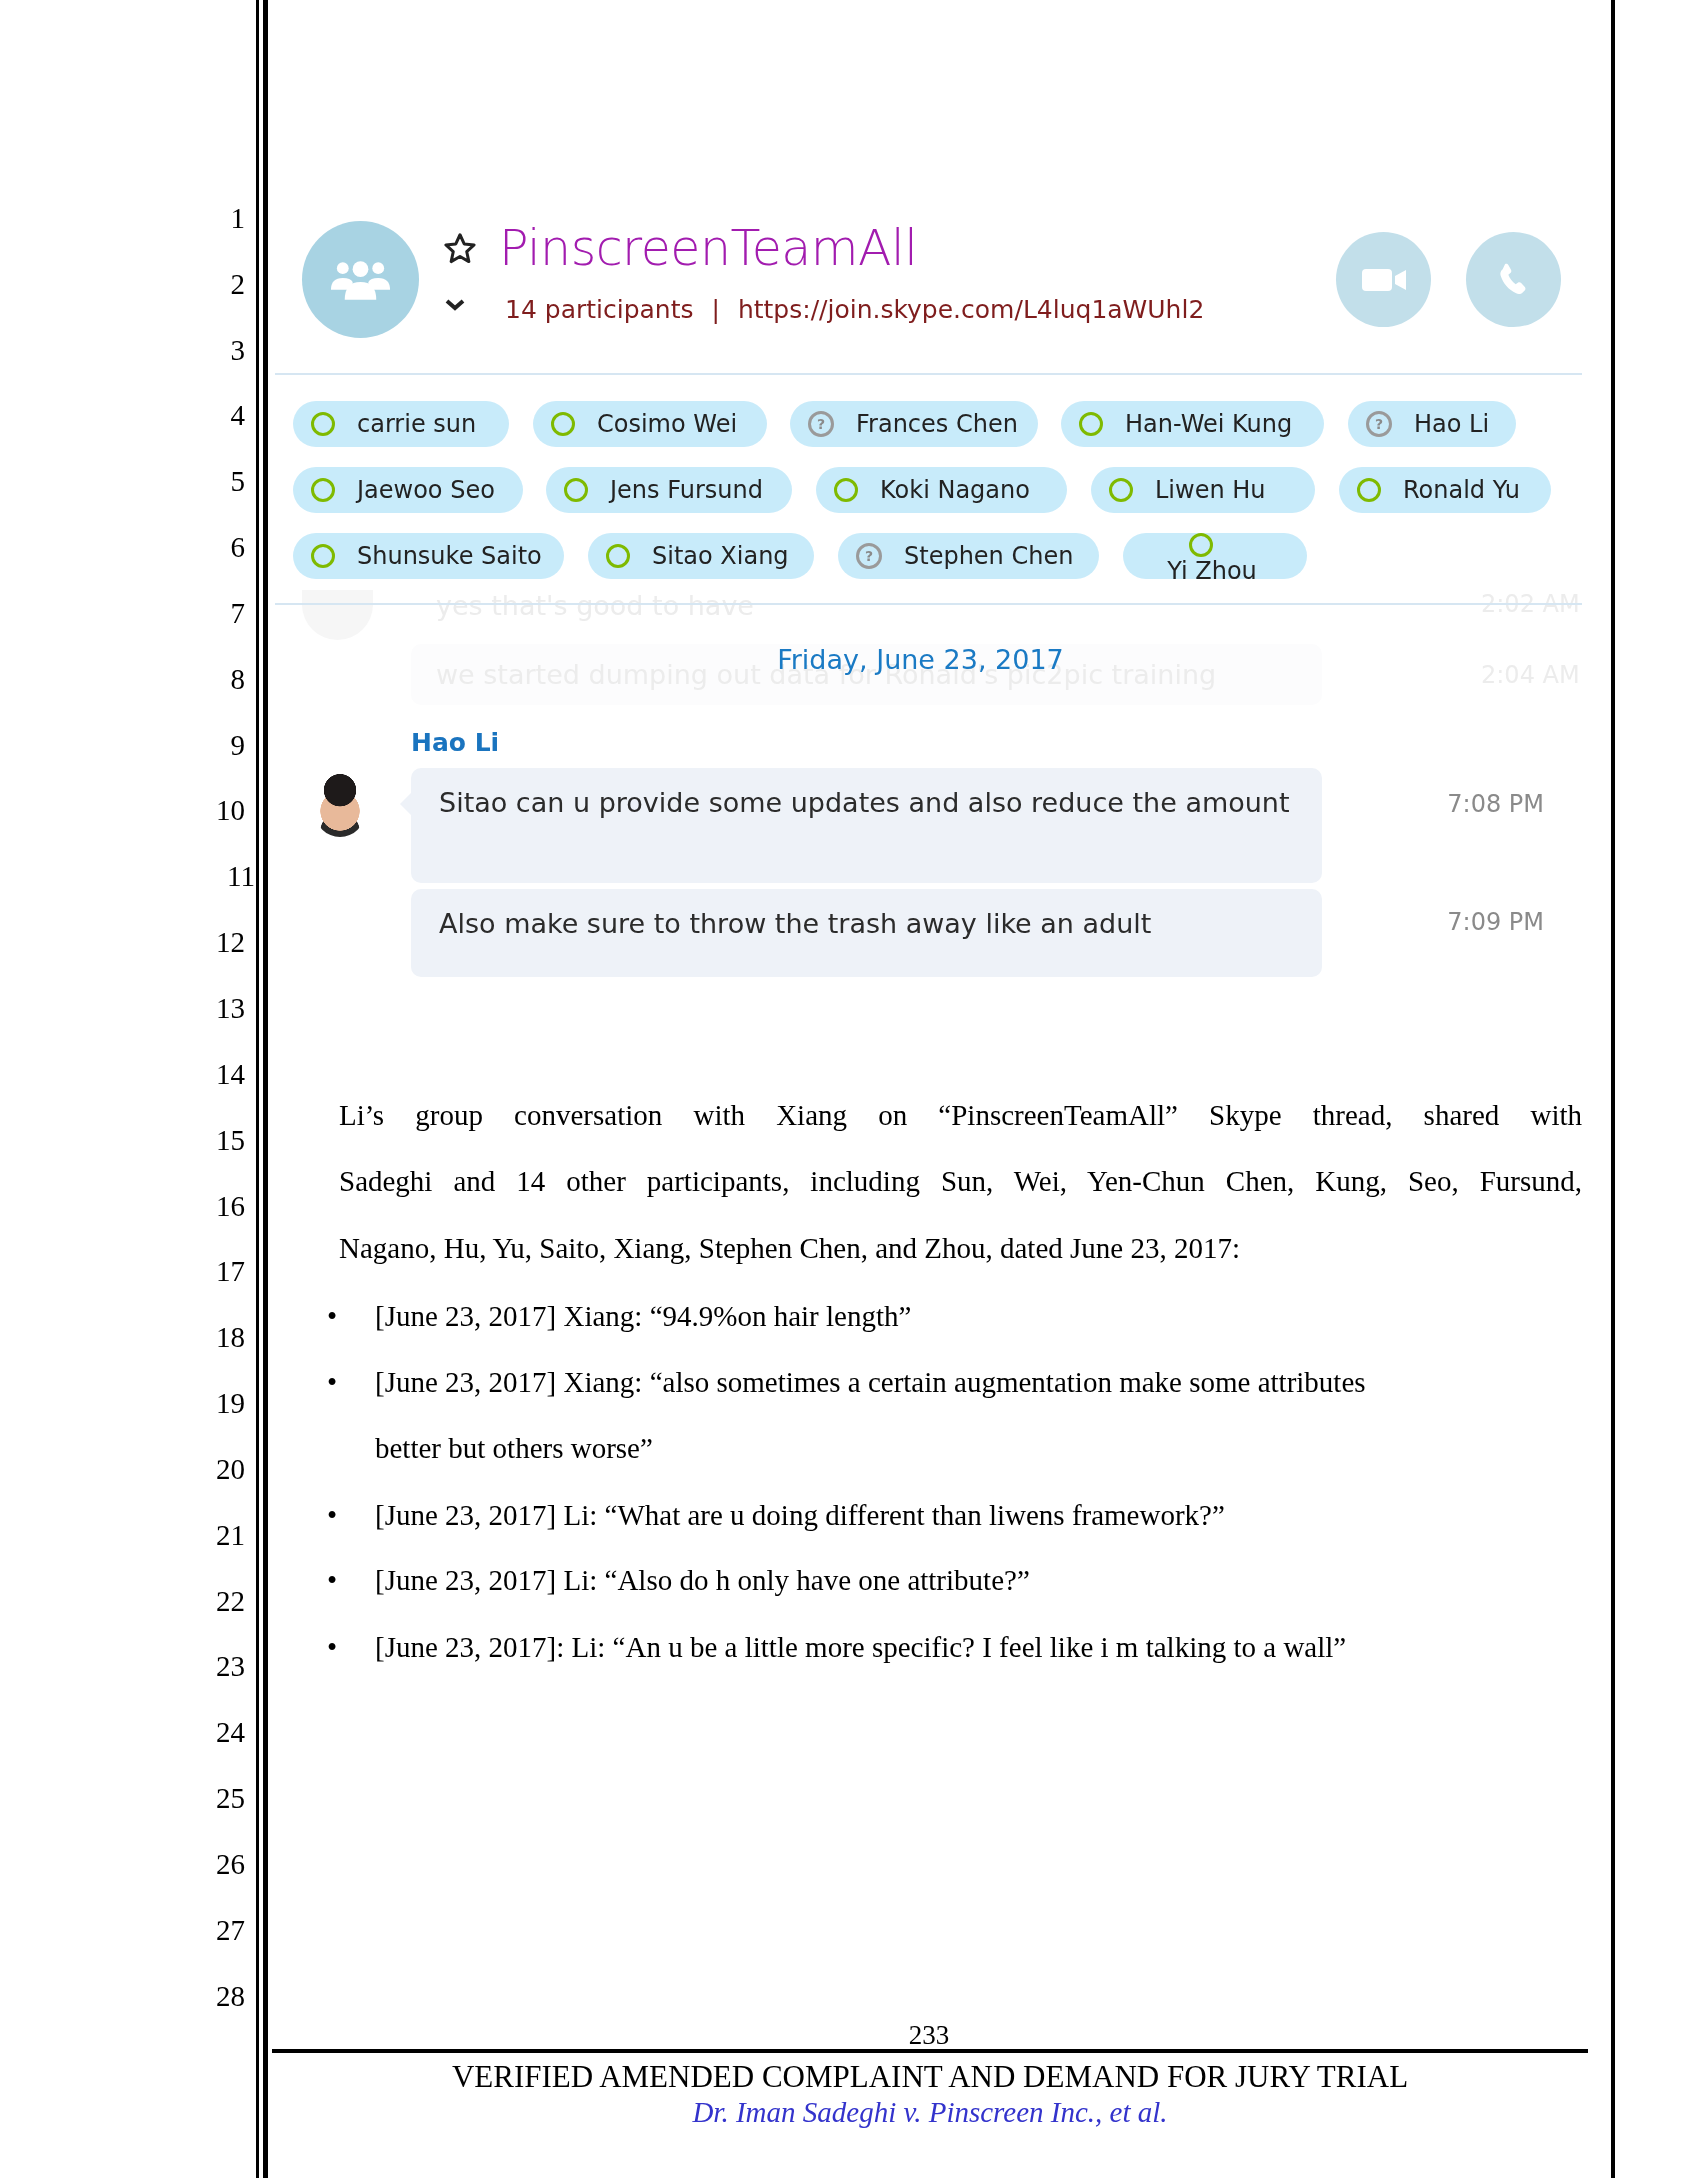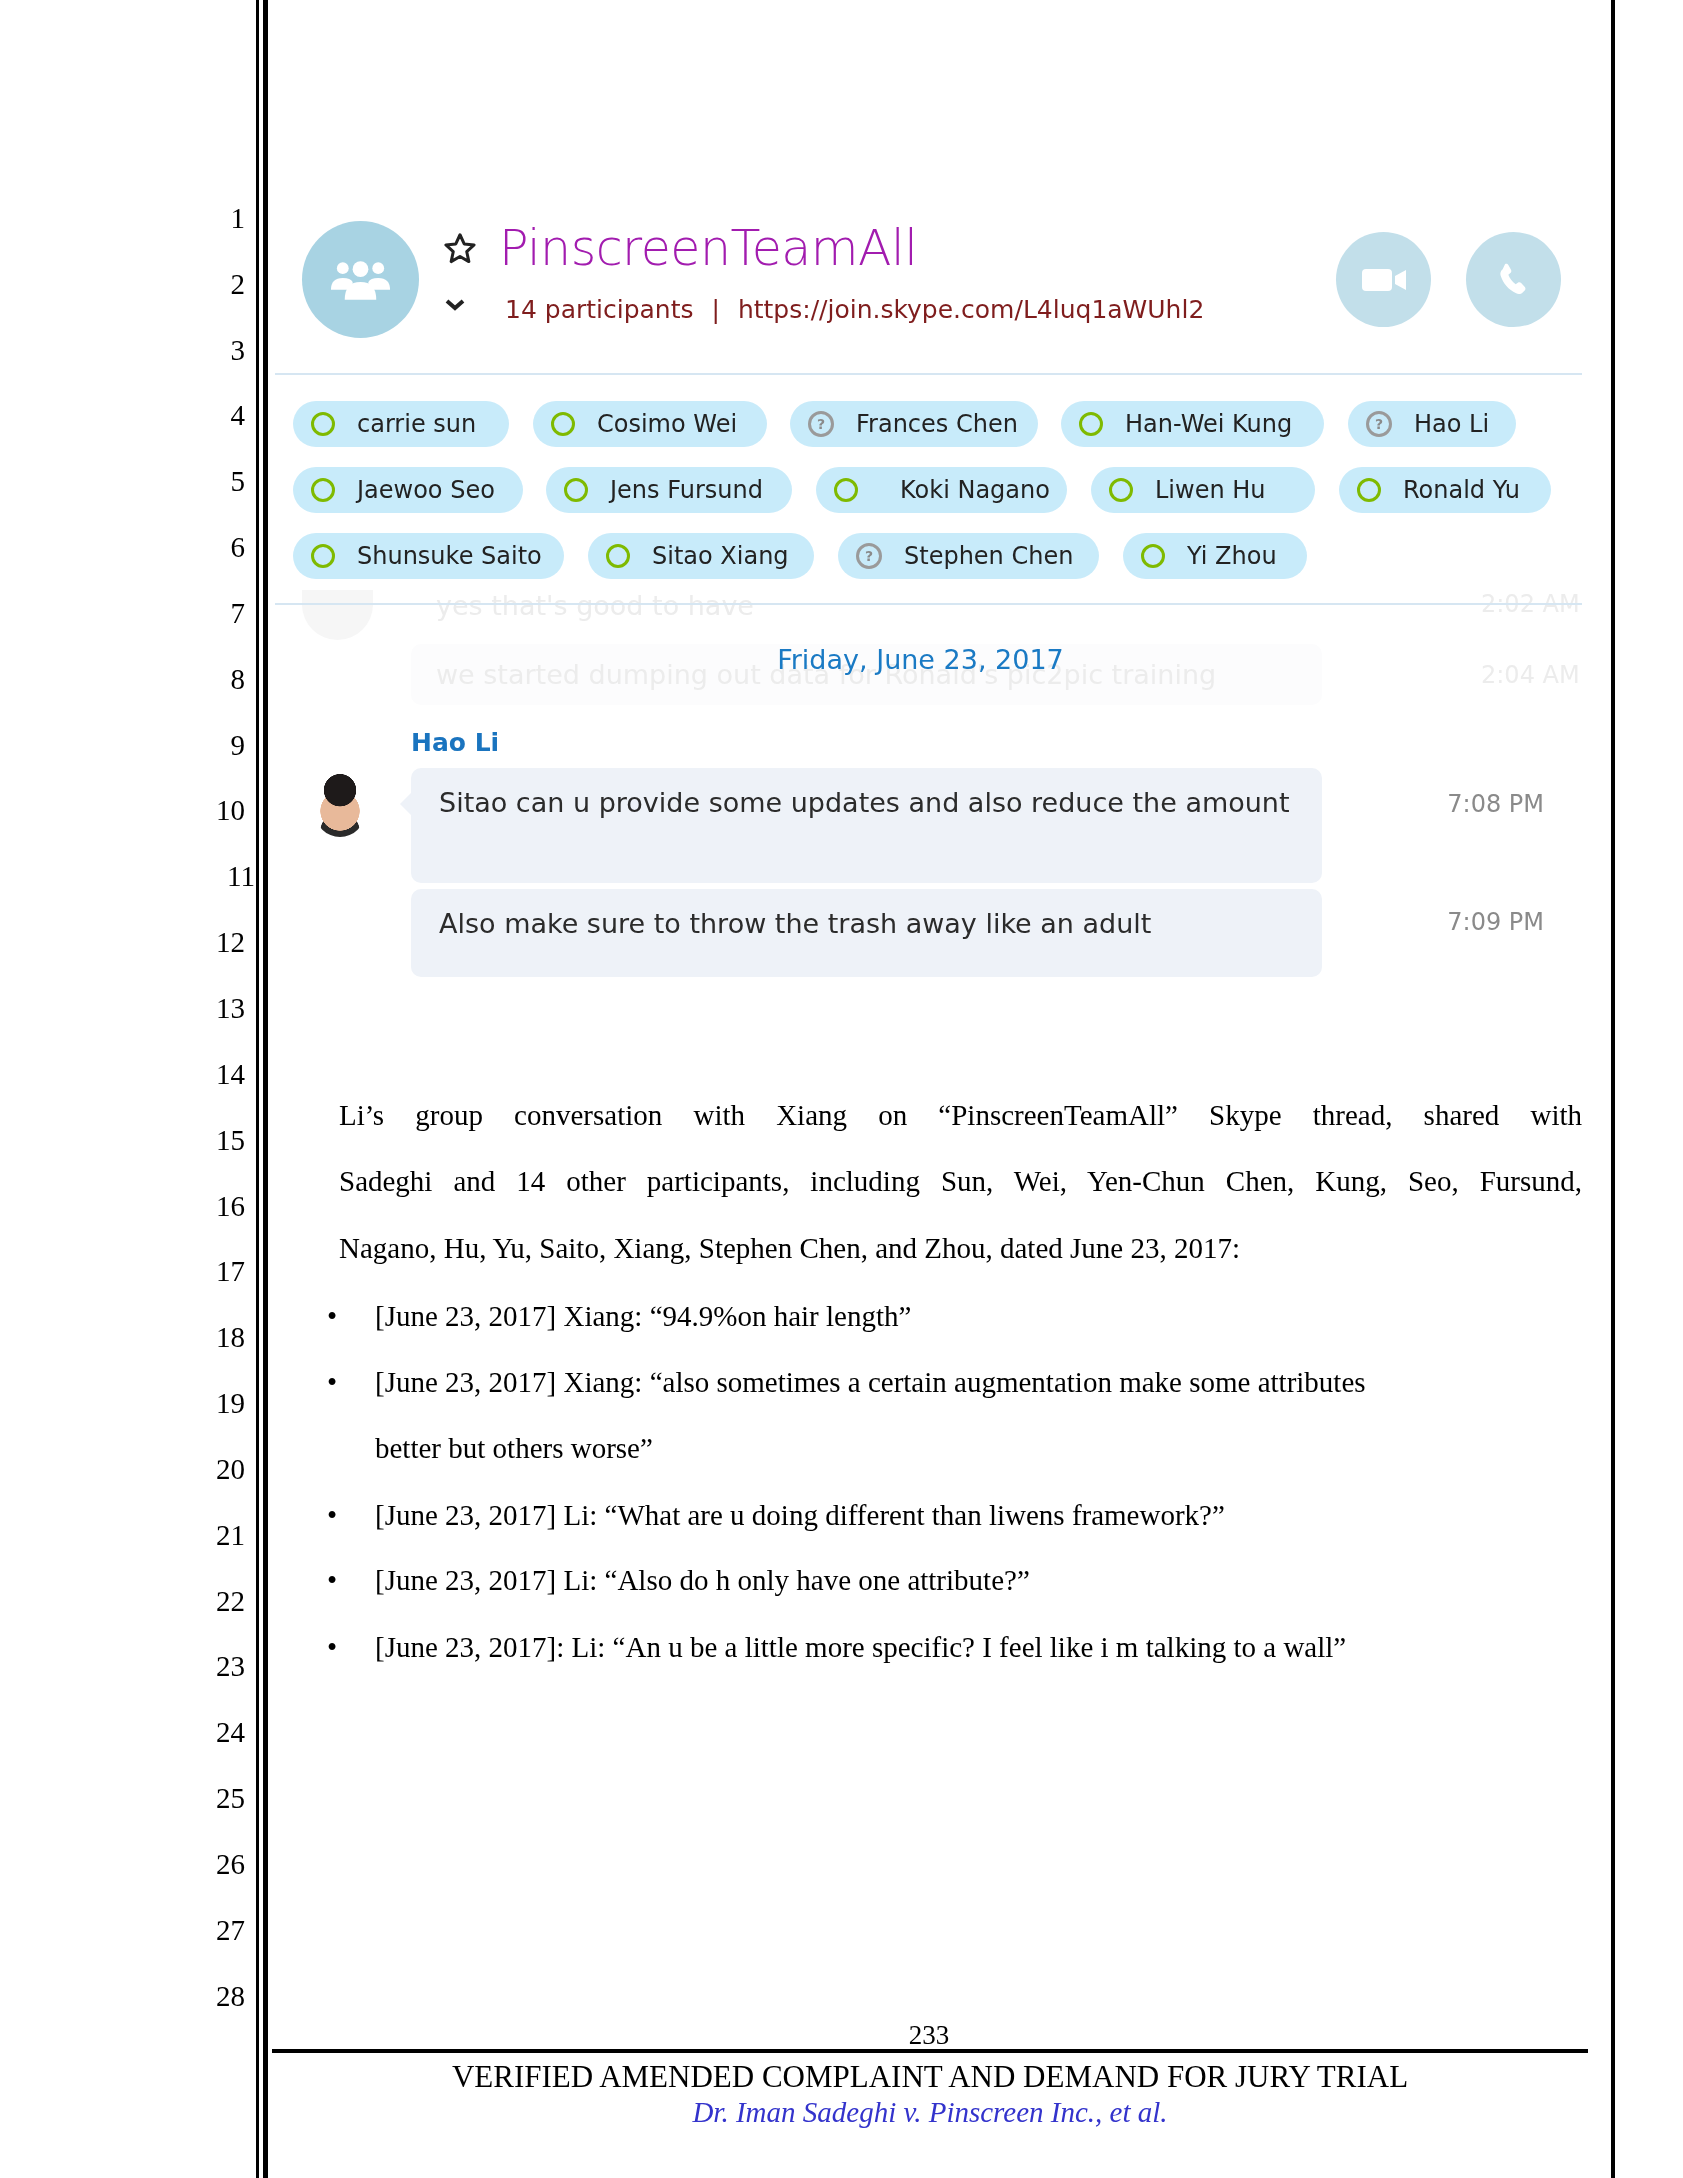--- a/index.html
+++ b/index.html
@@ -126,21 +126,21 @@
         <span>Hao Li</span>
       </div>
       <div class="chip" style="left: 293px; top: 467px; width: 230px;">
         <span class="ring"></span>
         <span>Jaewoo Seo</span>
       </div>
       <div class="chip" style="left: 546px; top: 467px; width: 246px;">
         <span class="ring"></span>
         <span>Jens Fursund</span>
       </div>
-      <div class="chip" style="left: 816px; top: 467px; width: 251px; gap: 20px;">
+      <div class="chip" style="left: 816px; top: 467px; width: 251px;">
         <span class="ring"></span>
         <span>Koki Nagano</span>
       </div>
       <div class="chip" style="left: 1091px; top: 467px; width: 224px;">
         <span class="ring"></span>
         <span>Liwen Hu</span>
       </div>
       <div class="chip" style="left: 1339px; top: 467px; width: 212px;">
         <span class="ring"></span>
         <span>Ronald Yu</span>
@@ -150,21 +150,21 @@
         <span>Shunsuke Saito</span>
       </div>
       <div class="chip" style="left: 588px; top: 533px; width: 226px;">
         <span class="ring"></span>
         <span>Sitao Xiang</span>
       </div>
       <div class="chip" style="left: 838px; top: 533px; width: 261px;">
         <span class="unk">?</span>
         <span>Stephen Chen</span>
       </div>
-      <div class="chip" style="left: 1123px; top: 533px; width: 184px;">
+      <div class="chip" style="left: 1123px; top: 533px; width: 184px; flex-direction: column;">
         <span class="ring"></span>
         <span>Yi Zhou</span>
       </div>
     </div>
 
   <div class="circle" style="left:302px;top:590px;width:71px;height:50px;border-radius:0 0 36px 36px;background:#f6f6f6;"></div>
   <div class="abs" style="left:411px;top:644px;width:911px;height:61px;background:#fcfcfd;border-radius:10px;"></div>
   <div class="faded" style="left:436px;top:590px;">yes that's good to have</div>
   <div class="faded" style="left:1481px;top:590px;font-size:24px;">2:02 AM</div>
   <div class="faded" style="left:436px;top:659px;">we started dumping out data for Ronald's pic2pic training</div>

